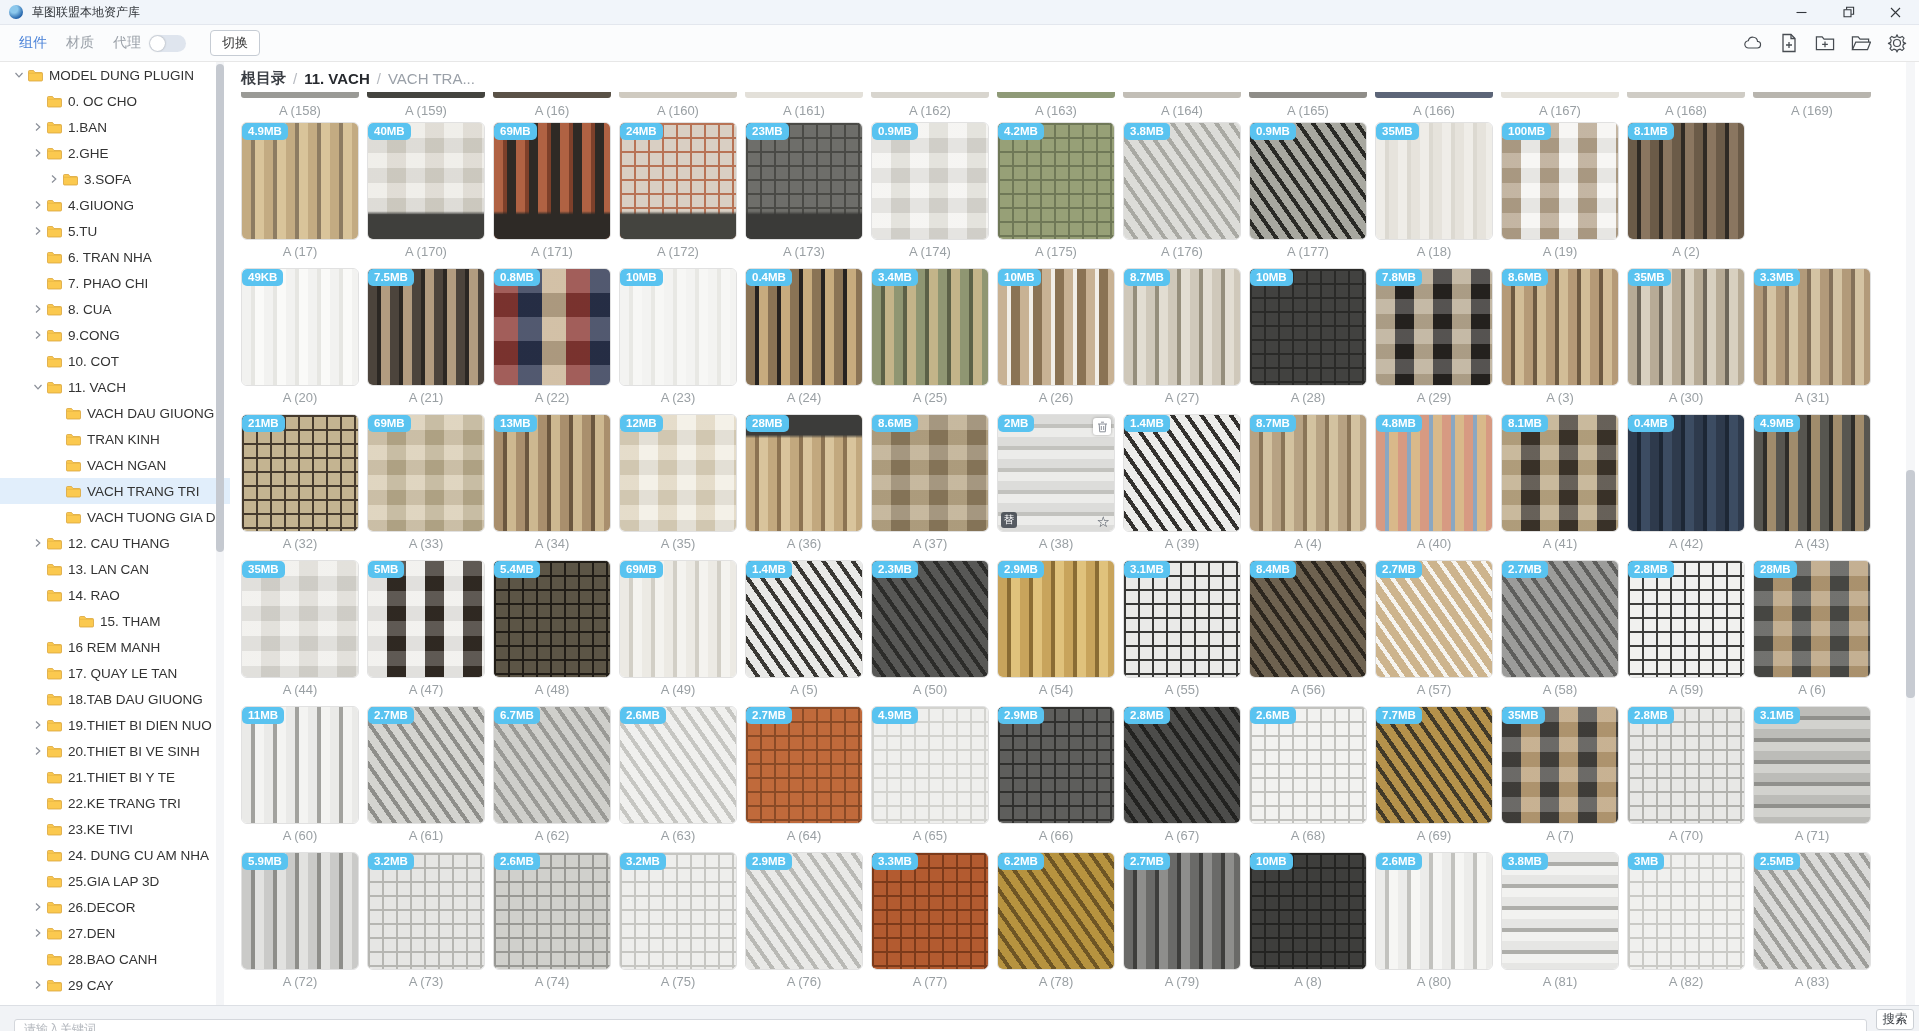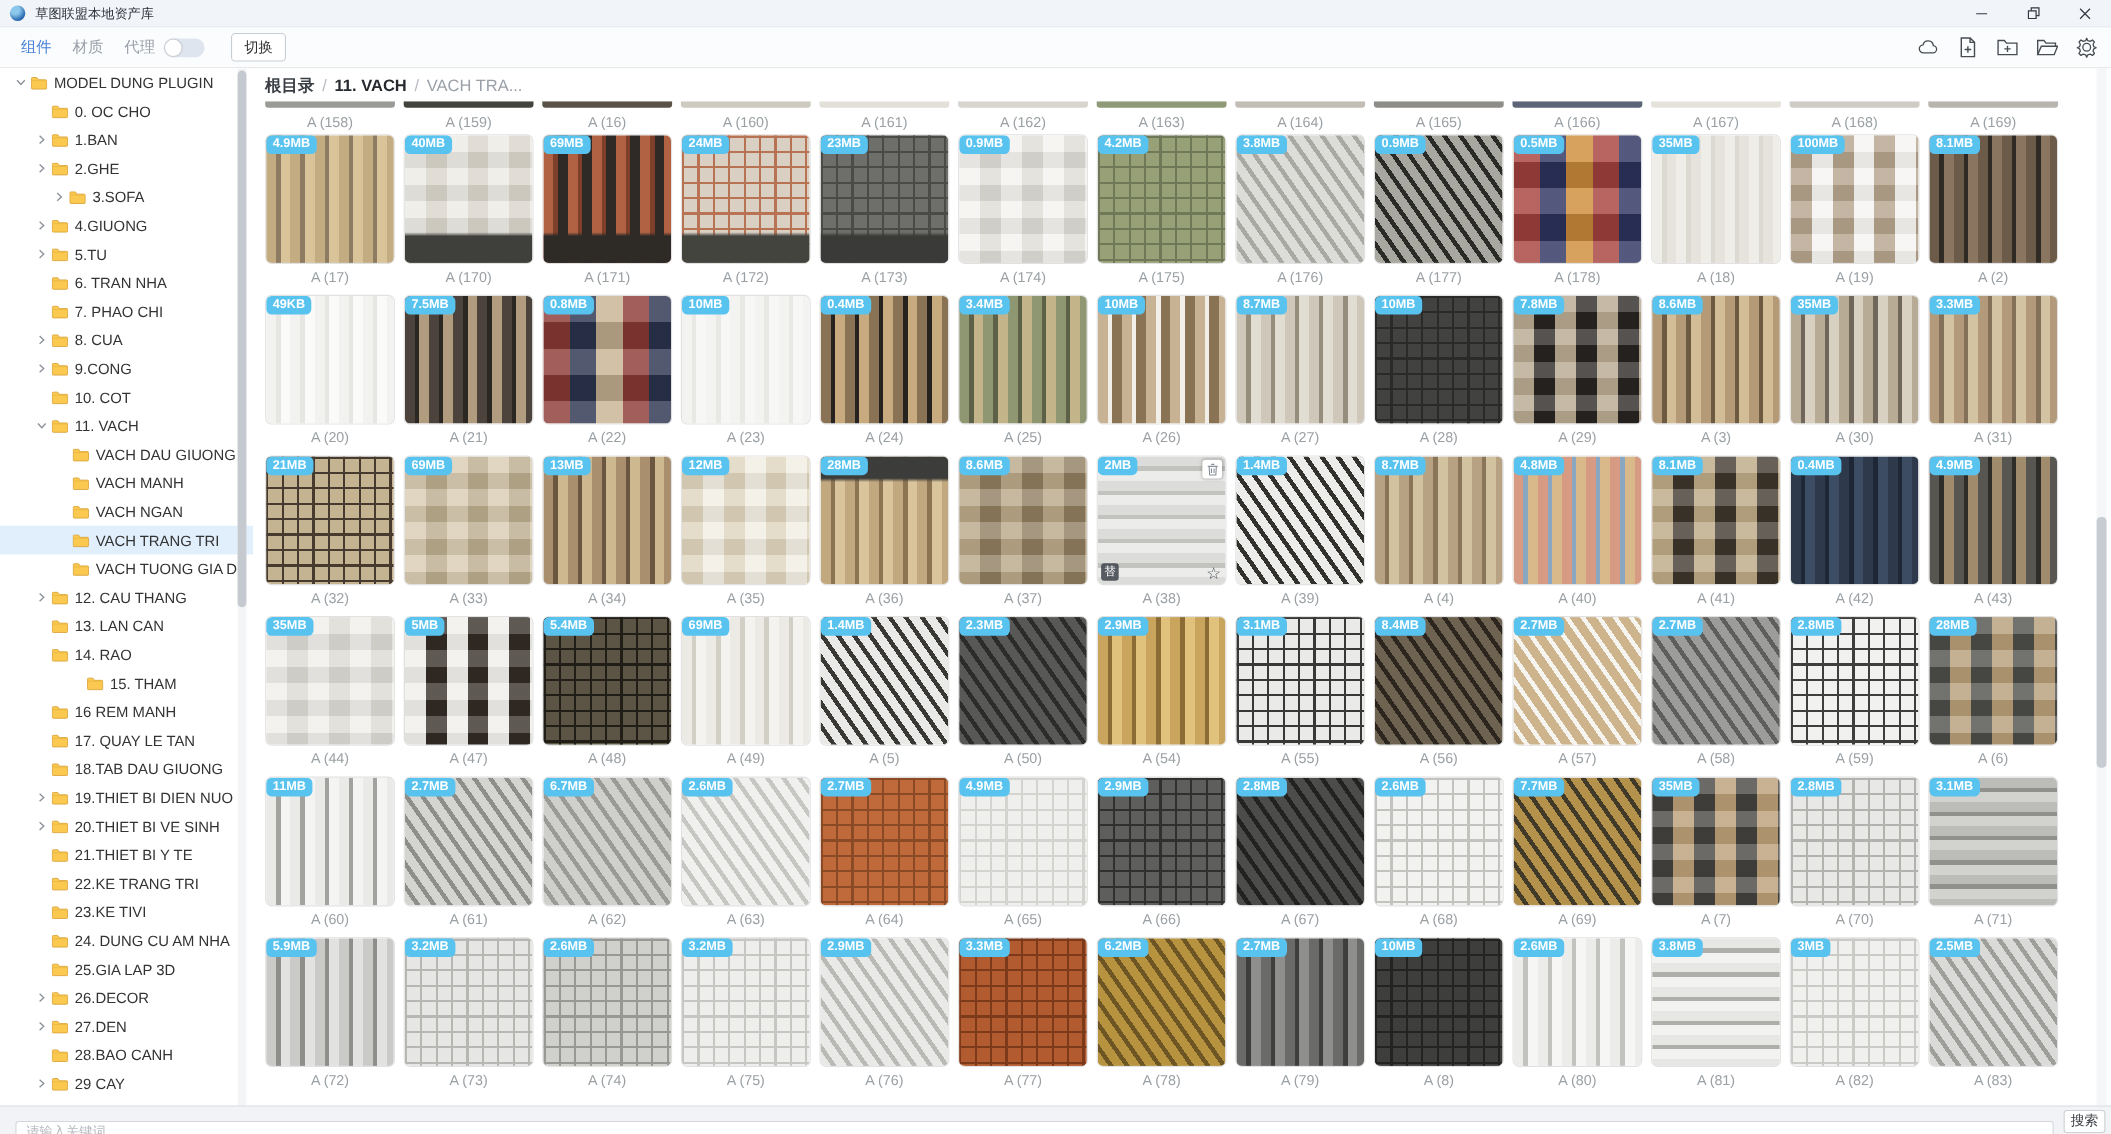--- a/index.html
+++ b/index.html
@@ -325,21 +325,21 @@
         <span>VACH DAU GIUONG</span>
       </div>
       <div class="tree-item" style="padding-left: 48px;">
         <span class="chev"></span>
         <span class="fold">
           <svg width="15" height="13" viewBox="0 0 15 13">
             <path d="M.5 2.5 a1 1 0 0 1 1-1 h4 l1.5 2 h6.5 a1 1 0 0 1 1 1 v6.5 a1 1 0 0 1 -1 1 h-12 a1 1 0 0 1 -1 -1 z" fill="#fbc94f" stroke="#d9a43c" stroke-width=".8"></path>
             <path d="M.9 4.3 h13.2" stroke="#eab945" stroke-width=".9"></path>
           </svg>
         </span>
-        <span>VACH MANH</span>
+        <span>TRAN KINH</span>
       </div>
       <div class="tree-item" style="padding-left: 48px;">
         <span class="chev"></span>
         <span class="fold">
           <svg width="15" height="13" viewBox="0 0 15 13">
             <path d="M.5 2.5 a1 1 0 0 1 1-1 h4 l1.5 2 h6.5 a1 1 0 0 1 1 1 v6.5 a1 1 0 0 1 -1 1 h-12 a1 1 0 0 1 -1 -1 z" fill="#fbc94f" stroke="#d9a43c" stroke-width=".8"></path>
             <path d="M.9 4.3 h13.2" stroke="#eab945" stroke-width=".9"></path>
           </svg>
         </span>
         <span>VACH NGAN</span>
@@ -672,27 +672,20 @@
         </div>
         <div class="cell">
           <div class="card">
             <div class="thumb" style="background: repeating-linear-gradient(55deg, rgb(168, 168, 160) 0px, rgb(168, 168, 160) 8px, rgb(42, 42, 38) 8px, rgb(42, 42, 38) 12px);"></div>
             <div class="badge">0.9MB</div>
           </div>
           <div class="cell-label">A (177)</div>
         </div>
         <div class="cell">
           <div class="card">
-            <div class="thumb" style="background: repeating-linear-gradient(rgba(255, 255, 255, 0.18) 0px, rgba(255, 255, 255, 0.18) 24px, rgba(0, 0, 0, 0.15) 24px, rgba(0, 0, 0, 0.15) 48px), repeating-linear-gradient(90deg, rgb(168, 67, 63) 0px, rgb(168, 67, 63) 24px, rgb(46, 53, 96) 24px, rgb(46, 53, 96) 48px, rgb(207, 141, 59) 48px, rgb(207, 141, 59) 72px);"></div>
-            <div class="badge">0.5MB</div>
-          </div>
-          <div class="cell-label">A (178)</div>
-        </div>
-        <div class="cell">
-          <div class="card">
             <div class="thumb" style="background: repeating-linear-gradient(90deg, rgb(239, 237, 232) 0px, rgb(239, 237, 232) 9px, rgb(220, 217, 209) 9px, rgb(220, 217, 209) 13px, rgb(230, 227, 220) 13px, rgb(230, 227, 220) 22px);"></div>
             <div class="badge">35MB</div>
           </div>
           <div class="cell-label">A (18)</div>
         </div>
         <div class="cell">
           <div class="card">
             <div class="thumb" style="background: repeating-linear-gradient(rgba(255, 255, 255, 0.22) 0px, rgba(255, 255, 255, 0.22) 15px, rgba(0, 0, 0, 0.06) 15px, rgba(0, 0, 0, 0.06) 30px), repeating-linear-gradient(90deg, rgb(179, 161, 137) 0px, rgb(179, 161, 137) 19px, rgb(245, 244, 241) 19px, rgb(245, 244, 241) 38px);"></div>
             <div class="badge">100MB</div>
           </div>

